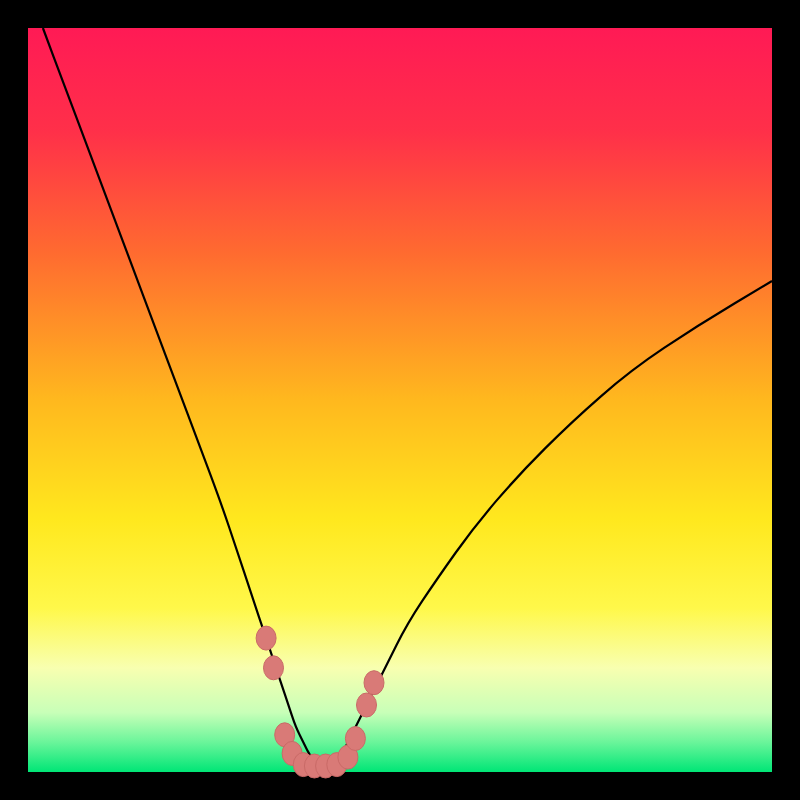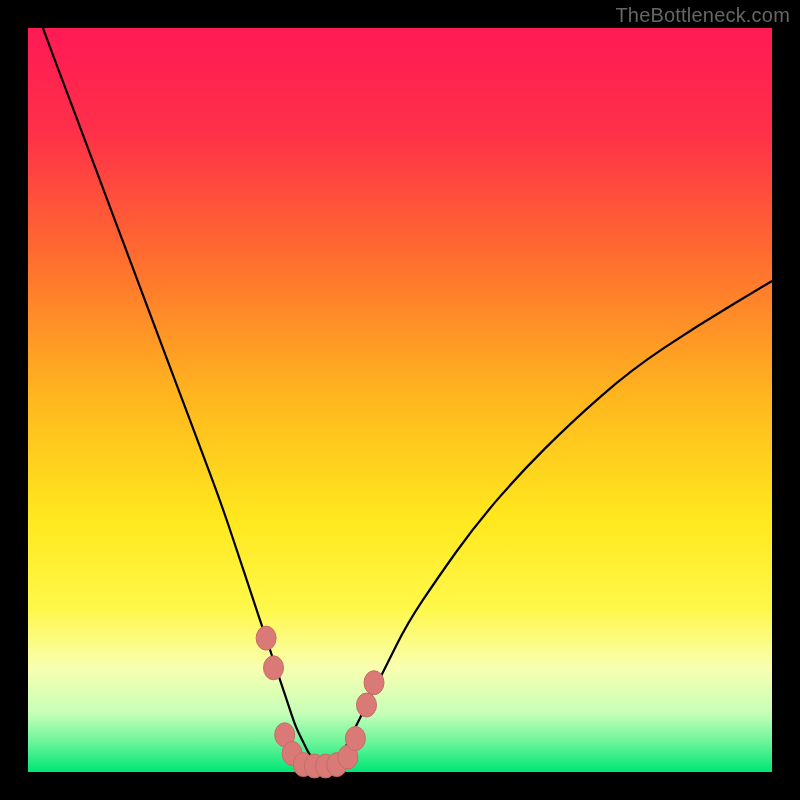--- a/index.html
+++ b/index.html
@@ -71,14 +71,13 @@
           <ellipse cx="286.4" cy="738.0" rx="10" ry="12" class="marker" style="fill: rgb(217, 122, 119);"></ellipse>
           <ellipse cx="297.6" cy="738.0" rx="10" ry="12" class="marker" style="fill: rgb(217, 122, 119);"></ellipse>
           <ellipse cx="308.8" cy="736.6" rx="10" ry="12" class="marker" style="fill: rgb(217, 122, 119);"></ellipse>
           <ellipse cx="319.9" cy="729.1" rx="10" ry="12" class="marker" style="fill: rgb(217, 122, 119);"></ellipse>
           <ellipse cx="327.4" cy="710.5" rx="10" ry="12" class="marker" style="fill: rgb(217, 122, 119);"></ellipse>
           <ellipse cx="338.5" cy="677.0" rx="10" ry="12" class="marker" style="fill: rgb(217, 122, 119);"></ellipse>
           <ellipse cx="346.0" cy="654.7" rx="10" ry="12" class="marker" style="fill: rgb(217, 122, 119);"></ellipse>
         </g>
     </svg>
   </div>
-  <div class="watermark">TheBottleneck.com</div>
 </div>
 
 </body></html>

